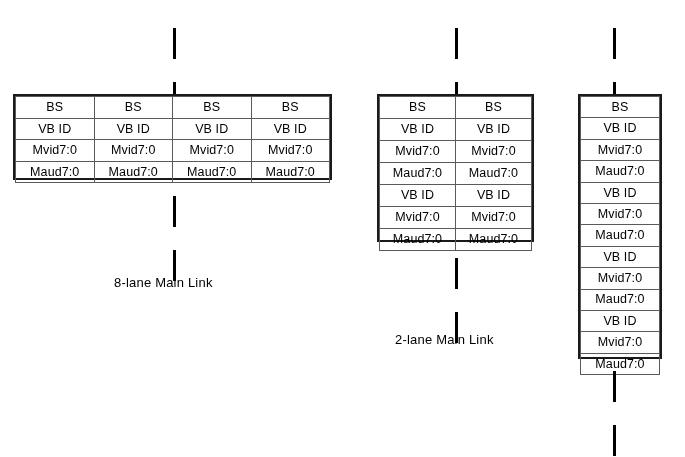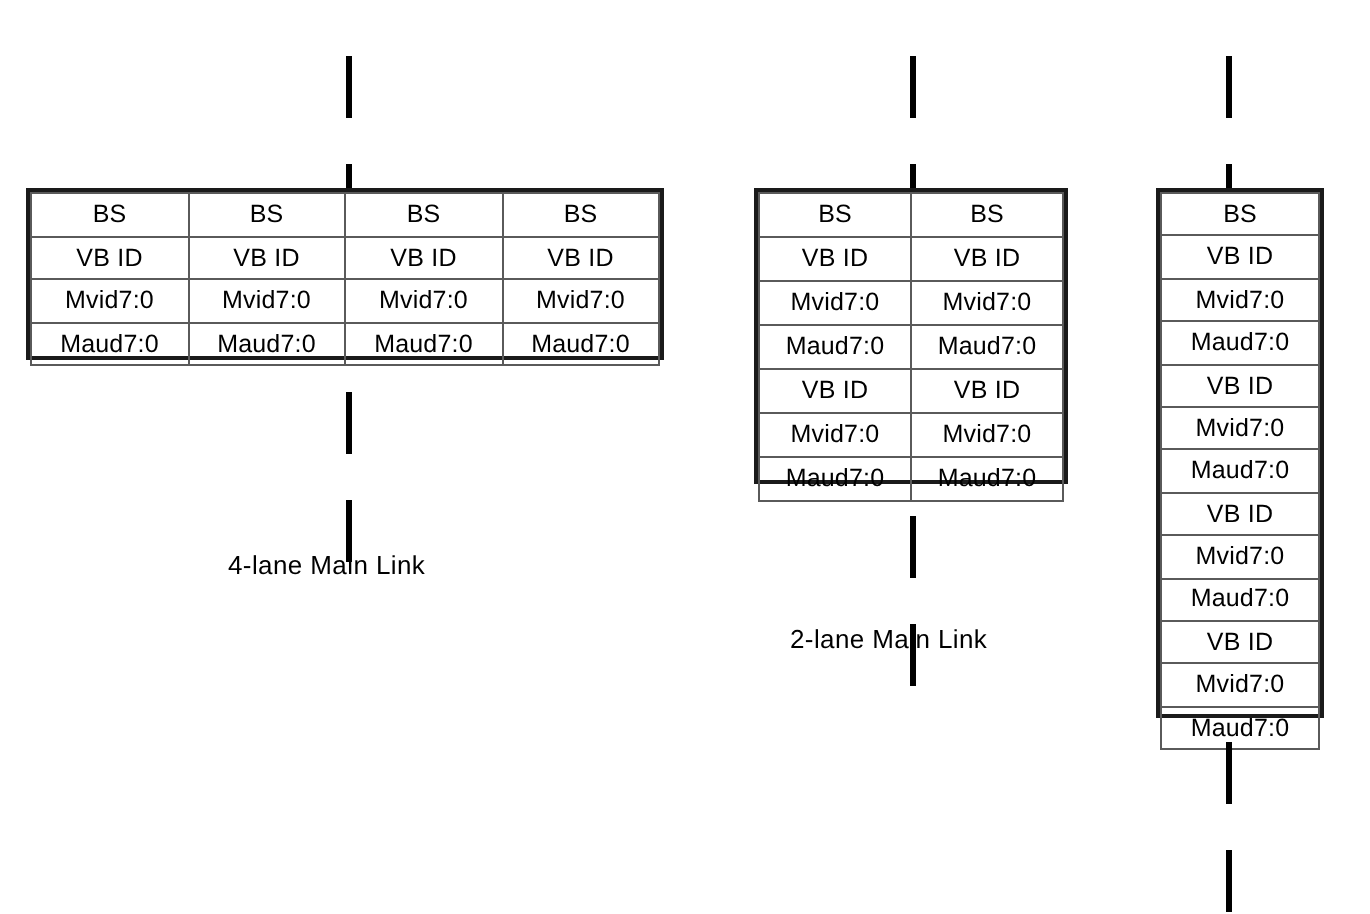--- a/index.html
+++ b/index.html
@@ -99,21 +99,21 @@
 
   
   .caption {
     position: absolute;
     font-size: 13px;
     color: #000;
     white-space: nowrap;
     letter-spacing: 0.2px;
   }
   #caption-4lane { left: 114px; top: 275px; }
-  #caption-2lane { left: 395px; top: 312px; text-align: center; }
+  #caption-2lane { left: 395px; top: 332px; text-align: center; }
   #caption-1lane { left: 573px; top: 428px; }
 </style>
 </head>
 <body>
 
 <div class="diagram-canvas">
 
   <div class="dash-group" id="dashes-4lane-top">
       <div class="dash"></div>
       <div class="dash"></div>
@@ -148,21 +148,21 @@
           </tr>
         </tbody>
       </table>
   </div>
 
   <div class="dash-group" id="dashes-4lane-bot">
       <div class="dash"></div>
       <div class="dash"></div>
     </div>
 
-  <div class="caption" id="caption-4lane">4-lane Main Link</div>
+  <div class="caption" id="caption-4lane">8-lane Main Link</div>
 
   <div class="dash-group" id="dashes-2lane-top">
       <div class="dash"></div>
       <div class="dash"></div>
     </div>
 
   <div class="link-table" id="table-2lane">
     <table>
         <tbody>
           <tr>

